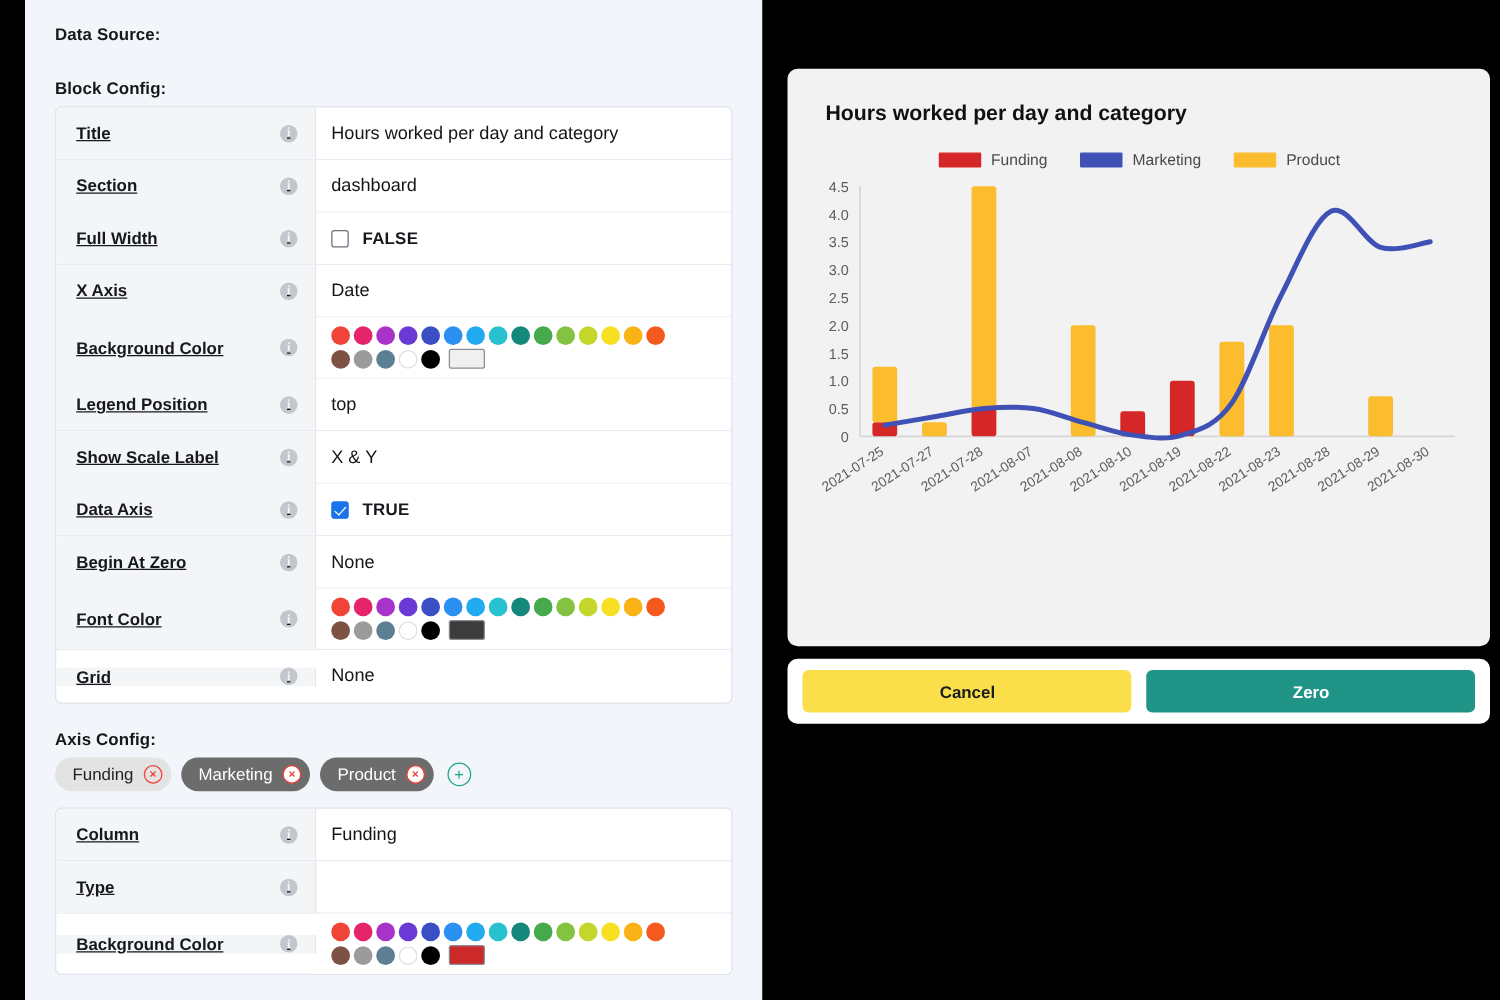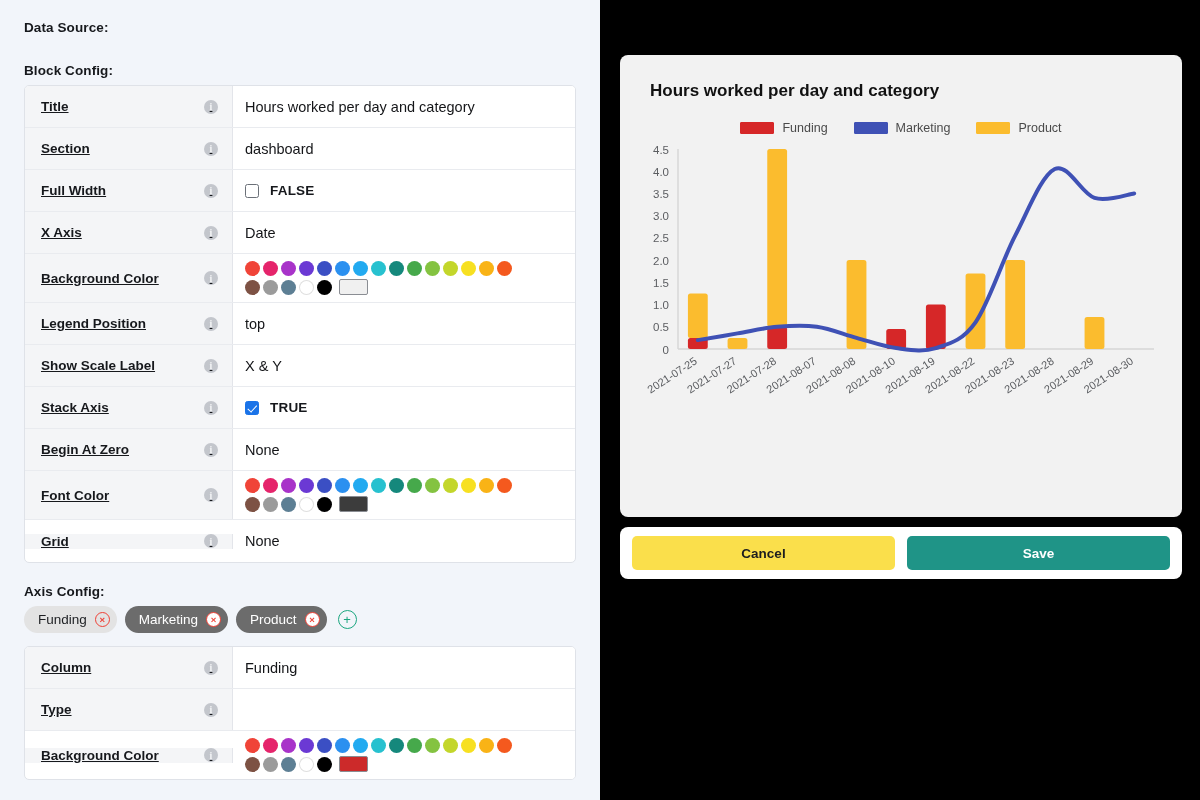--- a/index.html
+++ b/index.html
@@ -2,21 +2,21 @@
 <html><head>
 <meta charset="utf-8">
 <style>
   * { box-sizing: border-box; margin: 0; padding: 0; }
   html, body {
     width: 1200px; height: 800px;
     font-family: "Liberation Sans", sans-serif;
     overflow: hidden;
     background: #000;
   }
-  .screen { position: relative; width: 1200px; height: 800px; display: flex; }
+  .screen { position: relative; width: 1200px; height: 800px; display: flex; padding-left: 20px; }
 
   
   .left-panel {
     width: 600px; height: 800px;
     background: #f2f5fa;
     padding: 20px 24px 0 24px;
     overflow: hidden;
     position: relative;
   }
   .section-label {
@@ -289,21 +289,21 @@
         </div>
         <div class="cfg-row">
           <div class="cfg-key">
             <span>Show Scale Label</span>
             <span class="info-ic">i</span>
           </div>
           <div class="cfg-val">X &amp; Y</div>
         </div>
         <div class="cfg-row">
           <div class="cfg-key">
-            <span>Stack Axis</span>
+            <span>Data Axis</span>
             <span class="info-ic">i</span>
           </div>
           <div class="cfg-val">
             <div class="cb-wrap">
               <span class="cb checked"></span>
               <span class="cb-label">TRUE</span>
             </div>
           </div>
         </div>
         <div class="cfg-row">
@@ -510,16 +510,16 @@
             </g>
             <g transform="rotate(-33 498.2 222)">
               <text x="498.16666666666663" y="222" text-anchor="end" font-size="11" fill="#5b5d61" font-family="&quot;Liberation Sans&quot;, sans-serif">2021-08-30</text>
             </g>
           </svg>
       </div>
     </div>
 
     <div class="btn-bar">
       <button class="btn btn-cancel">Cancel</button>
-      <button class="btn btn-save">Save</button>
+      <button class="btn btn-save">Zero</button>
     </div>
   </div>
 </div>
 
 </body></html>

